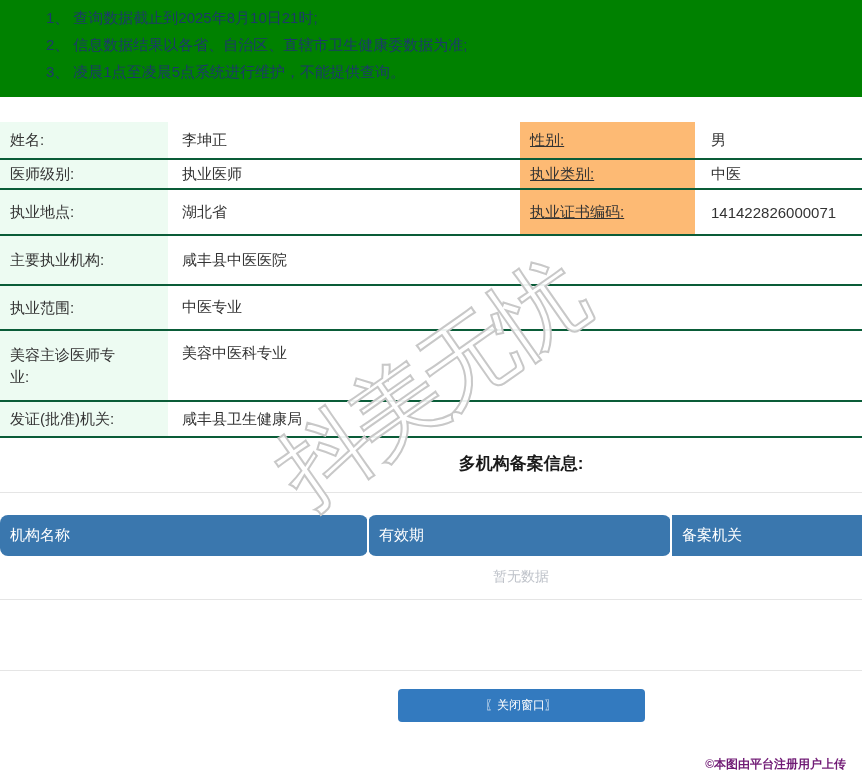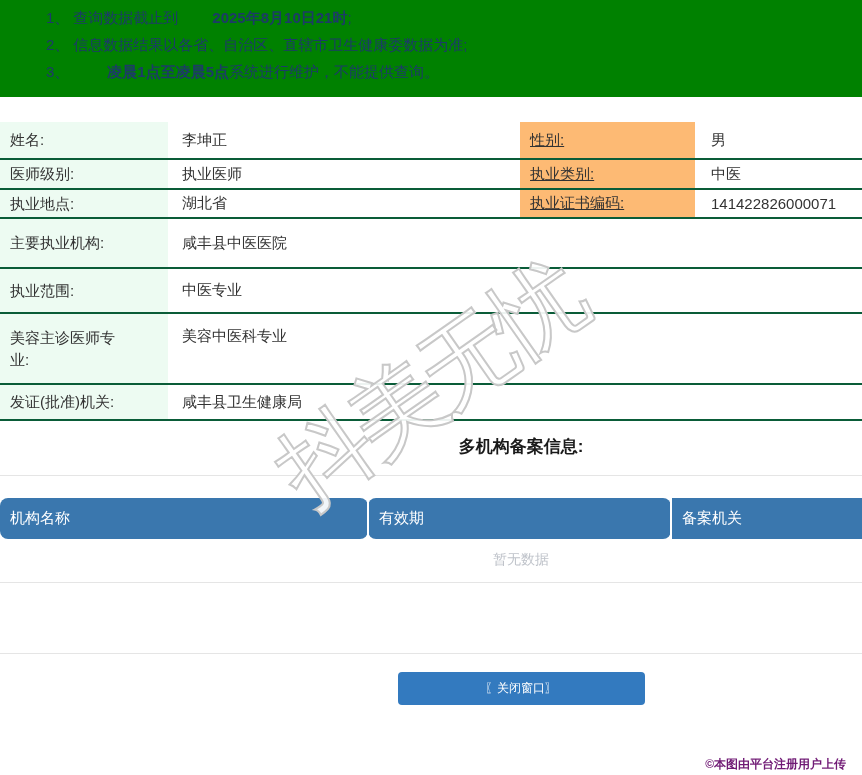--- a/index.html
+++ b/index.html
@@ -7,36 +7,36 @@
   body {
     overflow:hidden; position:relative; background:#fff;
     font-family:"Liberation Sans","DejaVu Sans",sans-serif;
   }
   .page { width:1042px; }
 
   
   .notice-banner { background:#008100; height:97px; padding:4px 0 0 46px; }
   .notice-line { line-height:27px; font-size:15px; color:#1c3b68; white-space:nowrap; }
   .notice-line .num { margin-right:4px; }
-  .notice-line b { font-weight:bold;padding-left:34px; }
+  .notice-line b { font-weight:normal; }
 
   
   .info-table { width:1042px; border-collapse:collapse; margin-top:25px;
                 table-layout:fixed; font-size:15px; color:#333; }
   .info-table th, .info-table td {
     border-bottom:2px solid #0a5c38; vertical-align:middle;
     font-weight:normal; text-align:left;
   }
   .lbl  { background:#edfbf2; padding:0 45px 0 10px; line-height:22px; }
   .lbl2 { background:#fdba74; padding:0 0 0 10px;text-decoration:underline; }
   .val  { padding-left:14px; }
   .val2 { padding-left:16px; }
   .r1 th,.r1 td { height:37px; }
   .r2 th,.r2 td { height:30px; }
-  .r3 th,.r3 td { height:29px; }
+  .r3 th,.r3 td { height:46px; }
   .r4 th,.r4 td { height:50px; }
   .r5 th,.r5 td { height:45px; }
   .r6 th,.r6 td { height:71px; }
   .r6 td.vtop   { vertical-align:top; padding-top:13px; }
   .r7 th,.r7 td { height:36px; }
 
   
   .section-title { width:1042px; text-align:center; font-size:17px; font-weight:bold;
                    color:#1a1a1a; margin-top:16px; line-height:20px; }
   .rule { width:1042px; border-bottom:1px solid #e5e5e5; margin-top:18px; }

